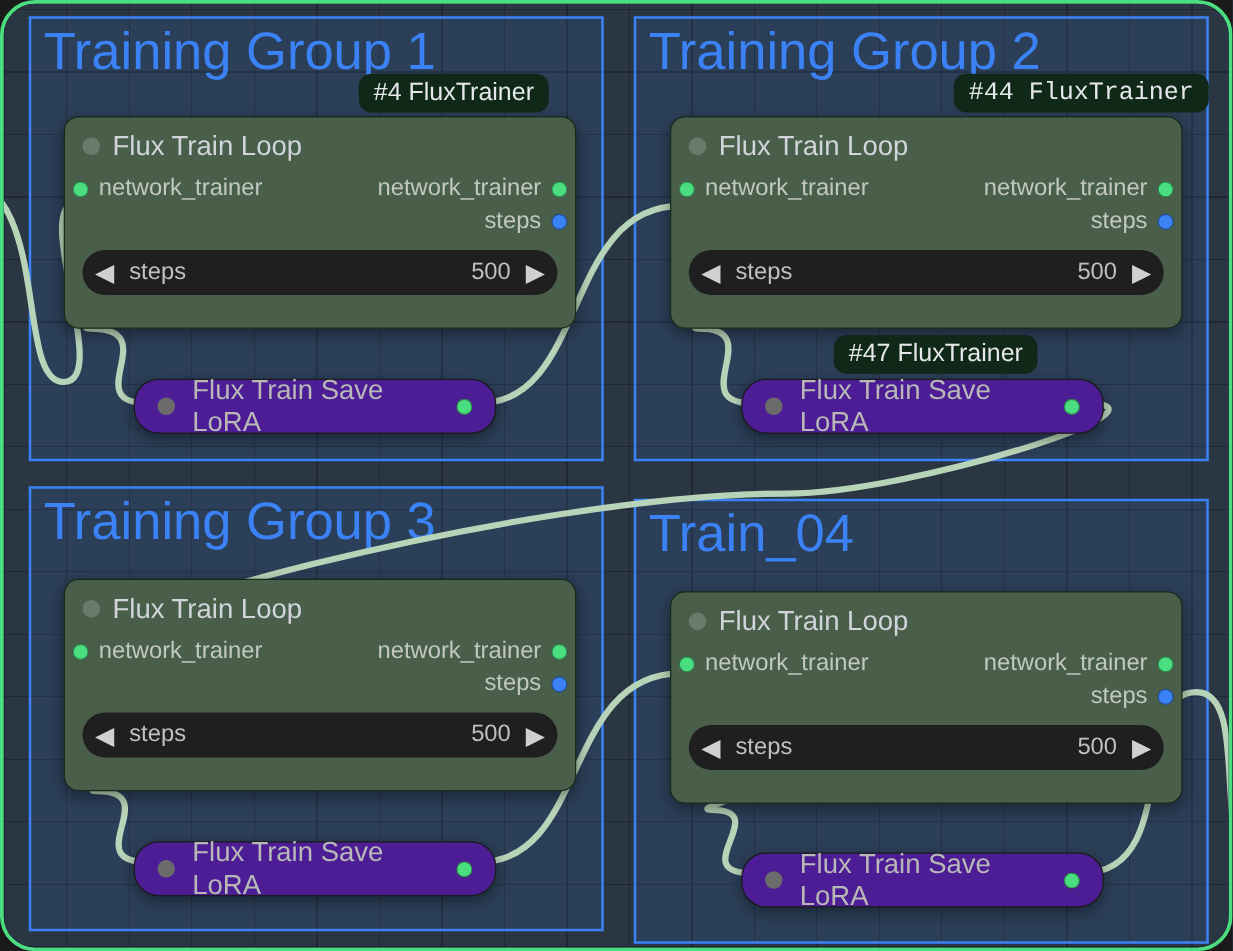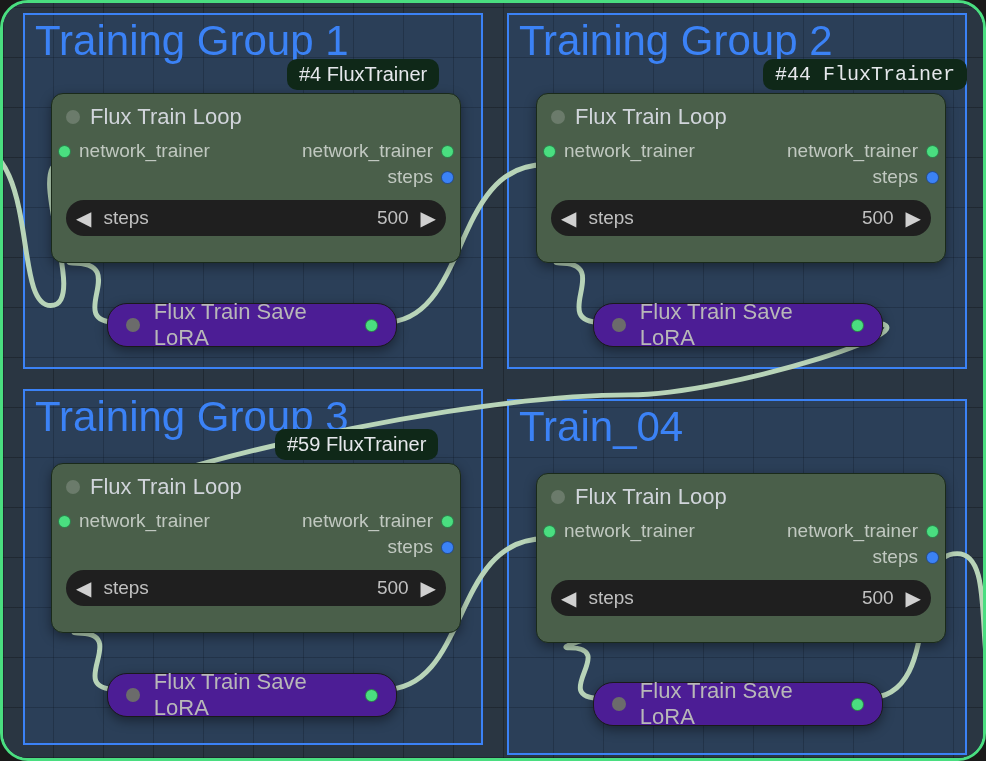--- a/index.html
+++ b/index.html
@@ -253,30 +253,30 @@
           <div class="port port-blue"></div>
         </div>
     </div>
     <div class="widget">
       <span class="arrow">◀</span>
       <span class="label">steps</span>
       <span class="value">500</span>
       <span class="arrow">▶</span>
     </div>
   </div>
+  <div class="badge" style="left:664px; top:265px; z-index:4;">#47 FluxTrainer</div>
   <div class="node-save" style="left:590px; top:300px; width:290px; height:44px; z-index:3;">
     <div class="save-port-left"></div>
     <div class="save-title">Flux Train Save LoRA</div>
     <div class="save-port-right"></div>
   </div>
 
   <div class="group" style="left:20px; top:386px; width:460px; height:356px;">
     <div class="group-title">Training Group 3</div>
   </div>
-  <div class="badge" style="left:272px; top:426px;">#59 FluxTrainer</div>
   <div class="node-loop" style="left:48px; top:460px; width:410px; height:170px; z-index:3;">
     <div class="node-header">
       <div class="collapse-dot"></div>
       <div class="node-title">Flux Train Loop</div>
     </div>
     <div class="io-row">
       <div class="io-left">
           <div class="port port-green"></div>
           <span>network_trainer</span>
         </div>

